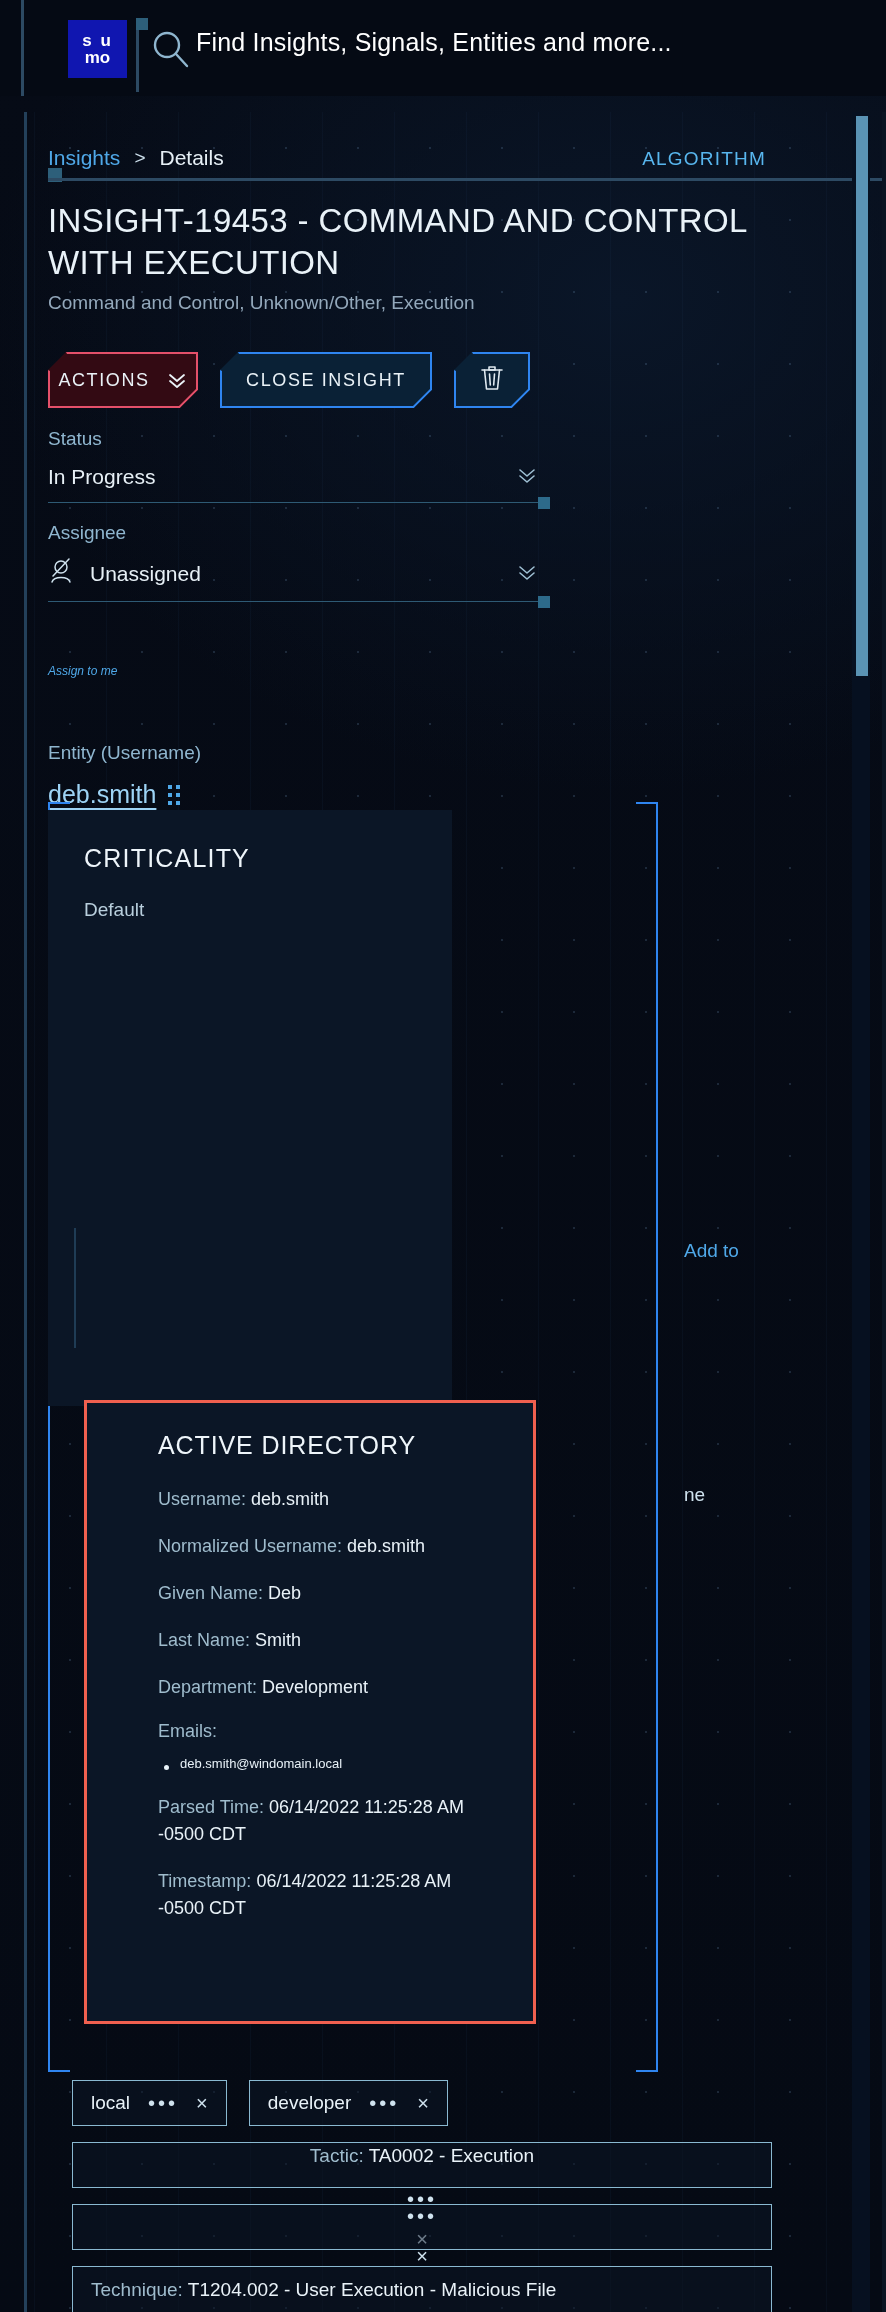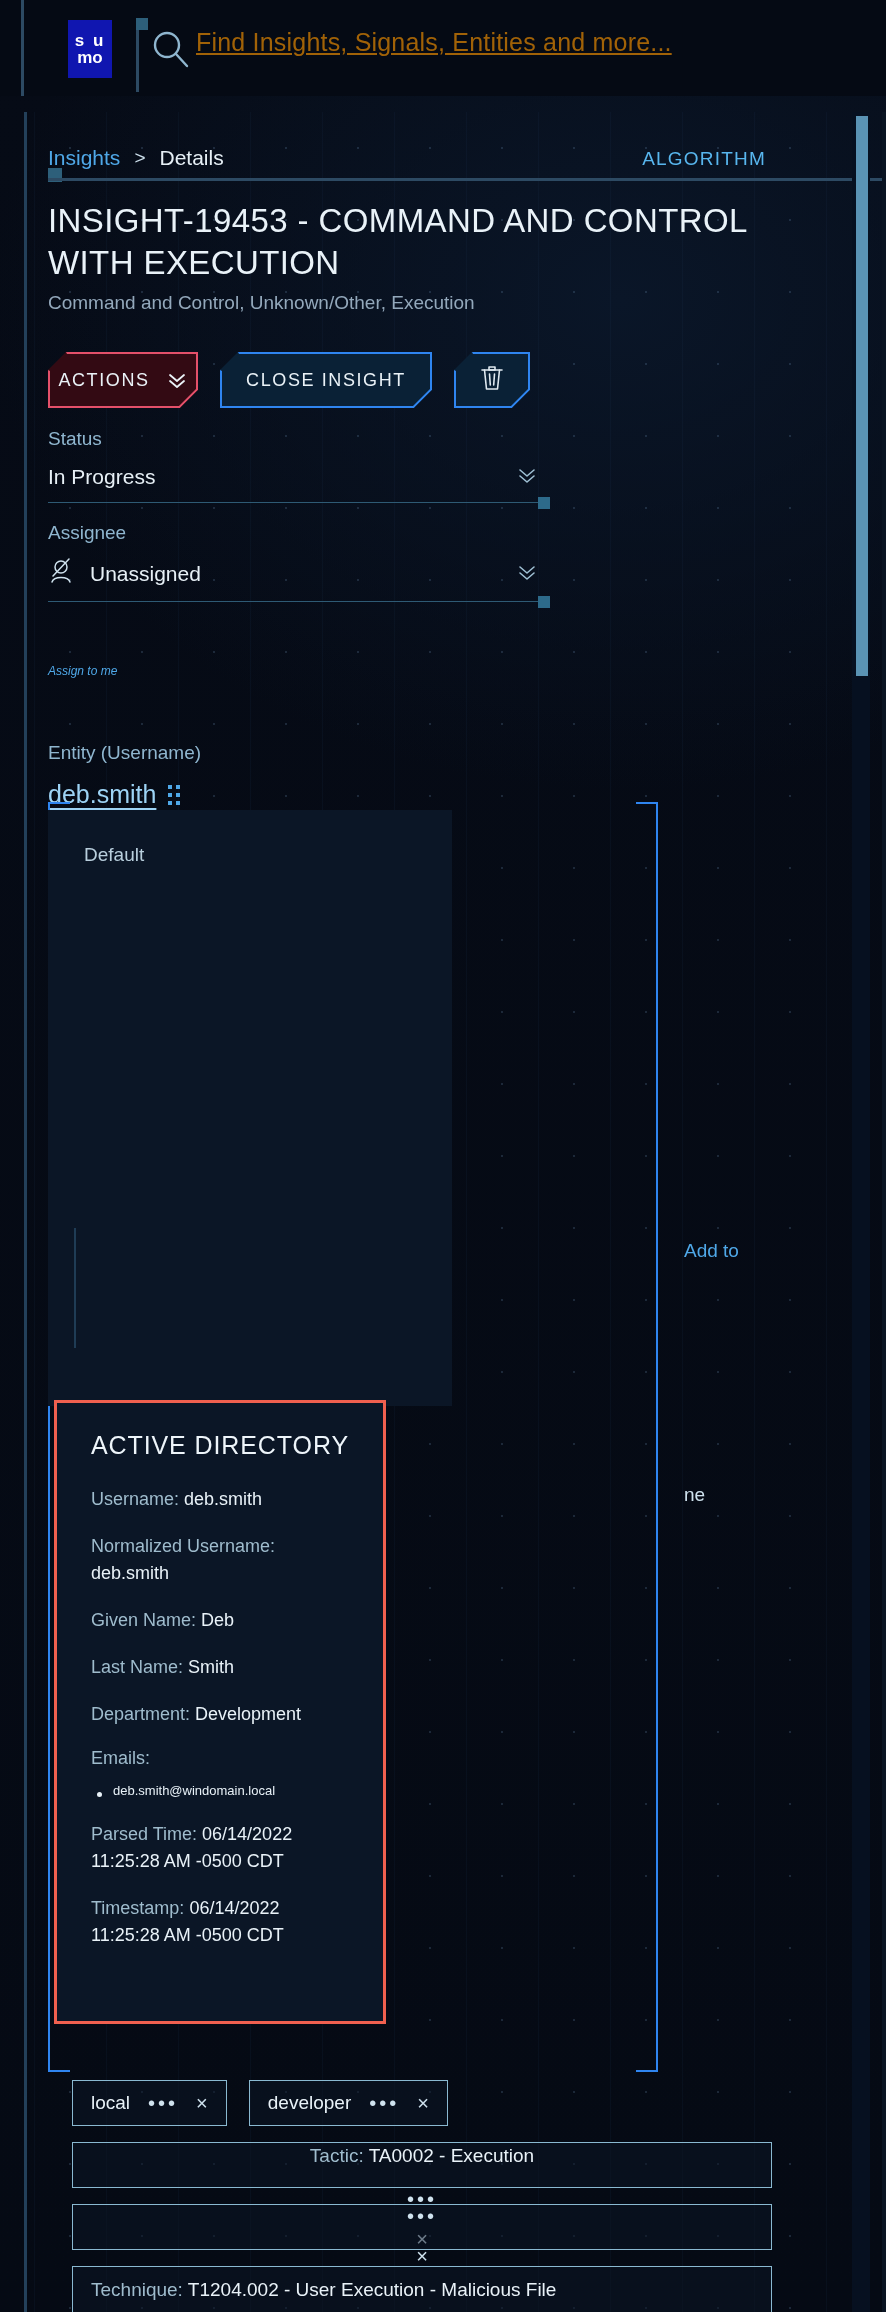--- a/index.html
+++ b/index.html
@@ -35,21 +35,21 @@
   .topbar {
     position: absolute; left: 0; top: 0; width: 886px; height: 96px;
     background: #050a14;
   }
   .topbar-left-rail {
     position: absolute; left: 21px; top: 0; width: 3px; height: 96px;
     background: #2d4a63;
   }
   .logo {
     position: absolute; left: 68px; top: 20px;
-    width: 44px; height: 58px;
+    width: 59px; height: 58px;
     background: #1016b0;
     display: flex; flex-direction: column;
     align-items: center; justify-content: center;
     line-height: 1.0;
   }
   .logo .l1 { color: #ffffff; font-size: 17px; font-weight: bold; letter-spacing: 2px; }
   .logo .l2 { color: #ffffff; font-size: 17px; font-weight: bold; letter-spacing: 0px; }
 
   .sep-vert {
     position: absolute; left: 136px; top: 18px; width: 3px; height: 74px;
@@ -66,23 +66,22 @@
   .topbar-underline {
     position: absolute; left: 48px; top: 178px; width: 838px; height: 3px;
     background: #2d4a63;
   }
 
   .search-icon {
     position: absolute; left: 148px; top: 26px; width: 44px; height: 44px;
   }
   .search-input-text {
     position: absolute; left: 196px; top: 28px;
-    font-size: 25px; color: #a16207; letter-spacing: 0.2px;
+    font-size: 25px; color: #ffffff; letter-spacing: 0.2px;
     white-space: nowrap;
-    text-decoration: underline;
   }
 
   
   .content {
     position: absolute; left: 24px; top: 112px;
     width: 838px; height: 2200px;
   }
   .content-left-rail {
     position: absolute; left: 0; top: 0; width: 3px; height: 2200px;
     background: #23405a;
@@ -237,24 +236,25 @@
   .pop-section-title {
     font-size: 25px; color: #eef5fa; letter-spacing: 1.2px; margin-bottom: 26px;
   }
   .pop-default { font-size: 19px; color: #b9cfdd; }
   .pop-accent-bar {
     position: absolute; left: 26px; top: 418px; width: 2px; height: 120px;
     background: #1f3c55;
   }
 
   .adcard {
-    position: absolute; left: 30px; top: 1288px;
-    width: 332px; height: 624px;
+    position: absolute; left: 60px; top: 1288px;
+    width: 452px; height: 624px;
     background: #0b1626;
     border: 3px solid #f0604f;
+    padding-left: 37px;
   }
   .adcard-body { padding: 28px 34px; }
   .ad-title {
     font-size: 25px; color: #eef5fa; letter-spacing: 0.9px; margin-bottom: 26px;
   }
   .ad-row {
     font-size: 18px; color: #9fbccd; line-height: 1.5; margin-bottom: 20px;
   }
   .ad-row .v { color: #e9f2f8; }
   .ad-bullets { list-style: none; margin: 0 0 20px 0; padding: 0; }
@@ -442,20 +442,21 @@
         <span class="tr"></span>
       <span class="bbl"></span>
         <span class="bbr"></span>
     </div>
 
     <div class="addto-link">Add to</div>
     <div class="hidden-word">ne</div>
 
     <div class="popcard">
       <div class="popcard-body">
+        <div class="pop-section-title">CRITICALITY</div>
         <div class="pop-default">Default</div>
       </div>
       <div class="pop-accent-bar"></div>
     </div>
 
     <div class="adcard">
       <div class="adcard-body">
         <div class="ad-title">ACTIVE DIRECTORY</div>
 
         <div class="ad-row">

